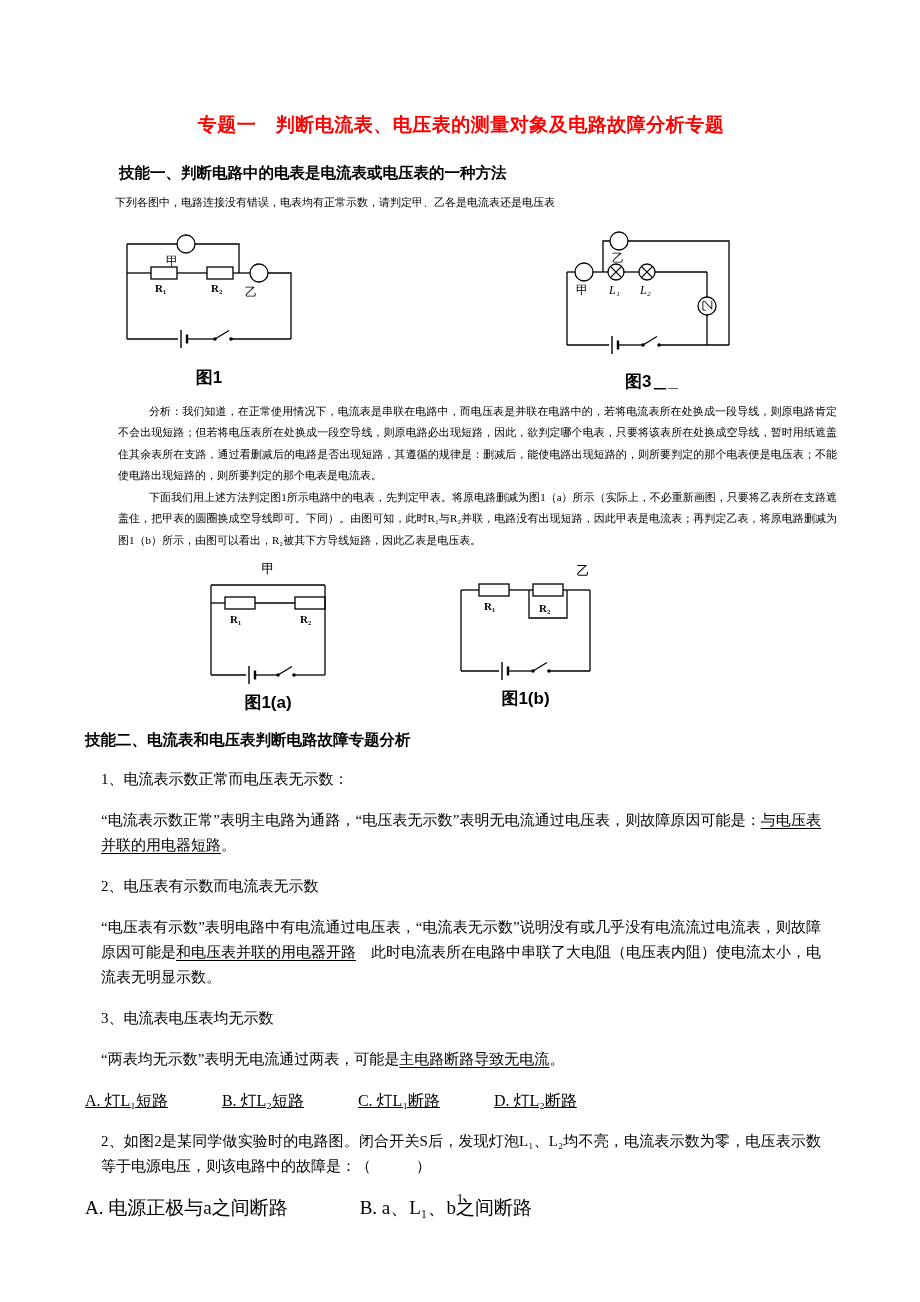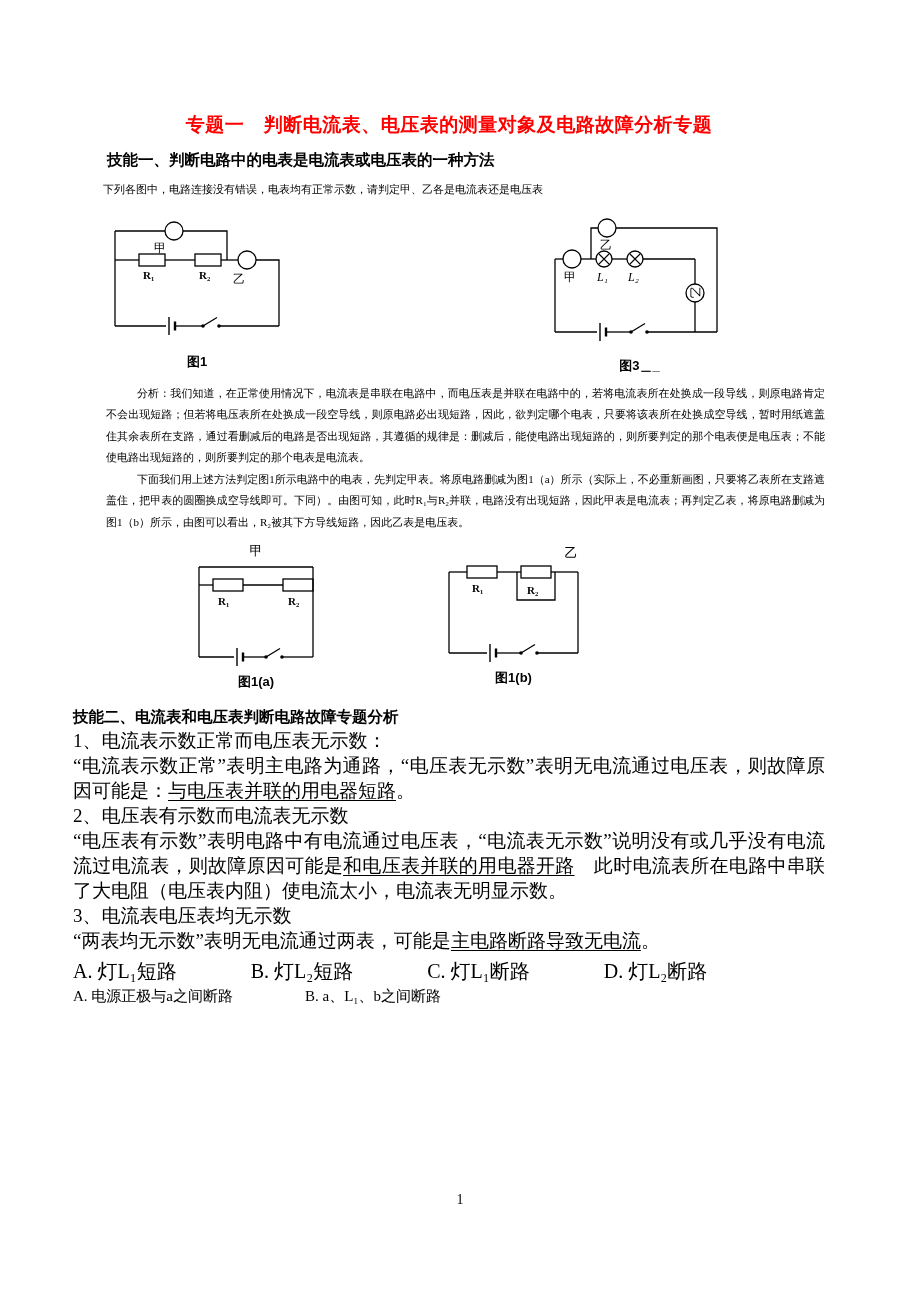--- a/index.html
+++ b/index.html
@@ -1,43 +1,43 @@
 <!DOCTYPE html>
 <html><head>
 <meta charset="utf-8">
 <style>
   html,body{margin:0;padding:0;}
   body{width:920px;height:1302px;background:#ffffff;position:relative;overflow:hidden;color:#000;
        font-family:"Liberation Serif","DejaVu Serif",serif;}
-  .sheet{position:absolute;left:73px;top:112px;width:752px;}
+  .sheet{position:absolute;left:85px;top:112px;width:752px;}
   .title{margin:0;text-align:center;color:#ff0000;font-size:19px;font-weight:bold;
          font-family:"Liberation Sans","DejaVu Sans",sans-serif;letter-spacing:.5px;}
   .skill-h{margin:0;font-size:15.5px;font-weight:bold;
            font-family:"Liberation Sans","DejaVu Sans",sans-serif;}
-  .skill1{padding-left:34px;margin-top:12px;font-family:Liberation Serif, serif;}
+  .skill1{padding-left:34px;margin-top:25px;font-family:Liberation Serif, serif;}
   .skill2{margin-top:16px;}
   .body{font-size:11px;line-height:21.5px;text-align:justify;margin:0;}
   .intro{margin-top:8px;padding-left:30px;}
   .indent{text-indent:31px;margin-left:33px;}
   .p1{margin-top:8px;}
   .figrow{display:flex;align-items:flex-start;}
   .row1{margin-top:12px;}
   .fig1block{margin-left:34px;}
   .fig3block{margin-left:260px;}
   .row2{margin-top:10px;}
   .fig1ablock{margin-left:118px;}
   .fig1bblock{margin-left:120px;}
   figure{margin:0;}
-  .figcap{text-align:center;font-weight:bold;font-size:13px;margin-top:2px;
+  .figcap{text-align:center;font-weight:bold;font-size:17px;margin-top:2px;
           font-family:"Liberation Sans","DejaVu Sans",sans-serif;}
-  .body2{font-size:19px;line-height:25px;text-align:justify;margin:0;}
+  .body2{font-size:15px;line-height:25px;text-align:justify;margin:16px;}
   .u{text-decoration:underline;text-underline-offset:3px;}
   .bracket{margin-left:42px;}
-  .opts4{display:flex;gap:74px;font-size:20px;line-height:25px;}
-  .opts2{display:flex;font-size:15px;line-height:25px;}
+  .opts4{display:flex;gap:54px;font-size:16px;line-height:25px;text-decoration:underline;}
+  .opts2{display:flex;font-size:19px;line-height:25px;}
   .opt-b{margin-left:72px;}
   .mt6{margin-top:6px;}
   .page-num{position:absolute;left:0;width:920px;top:1192px;text-align:center;font-size:14px;}
   svg text{font-family:"Liberation Serif","DejaVu Serif",serif;}
 </style>
 </head>
 <body>
 
 <div class="sheet">
 
@@ -214,20 +214,21 @@
   <div class="mt6">
     <div class="opts4">
       <span>A. 灯L₁短路</span>
       <span>B. 灯L₂短路</span>
       <span>C. 灯L₁断路</span>
       <span>D. 灯L₂断路</span>
     </div>
   </div>
 
   <div>
+    <p class="body2">2、如图2是某同学做实验时的电路图。闭合开关S后，发现灯泡L₁、L₂均不亮，电流表示数为零，电压表示数等于电源电压，则该电路中的故障是：（　　　）</p>
     <div class="opts2">
       <span>A. 电源正极与a之间断路</span>
       <span class="opt-b">B. a、L₁、b之间断路</span>
     </div>
   </div>
 
 </div>
 
 <div class="page-num">1</div>
 

